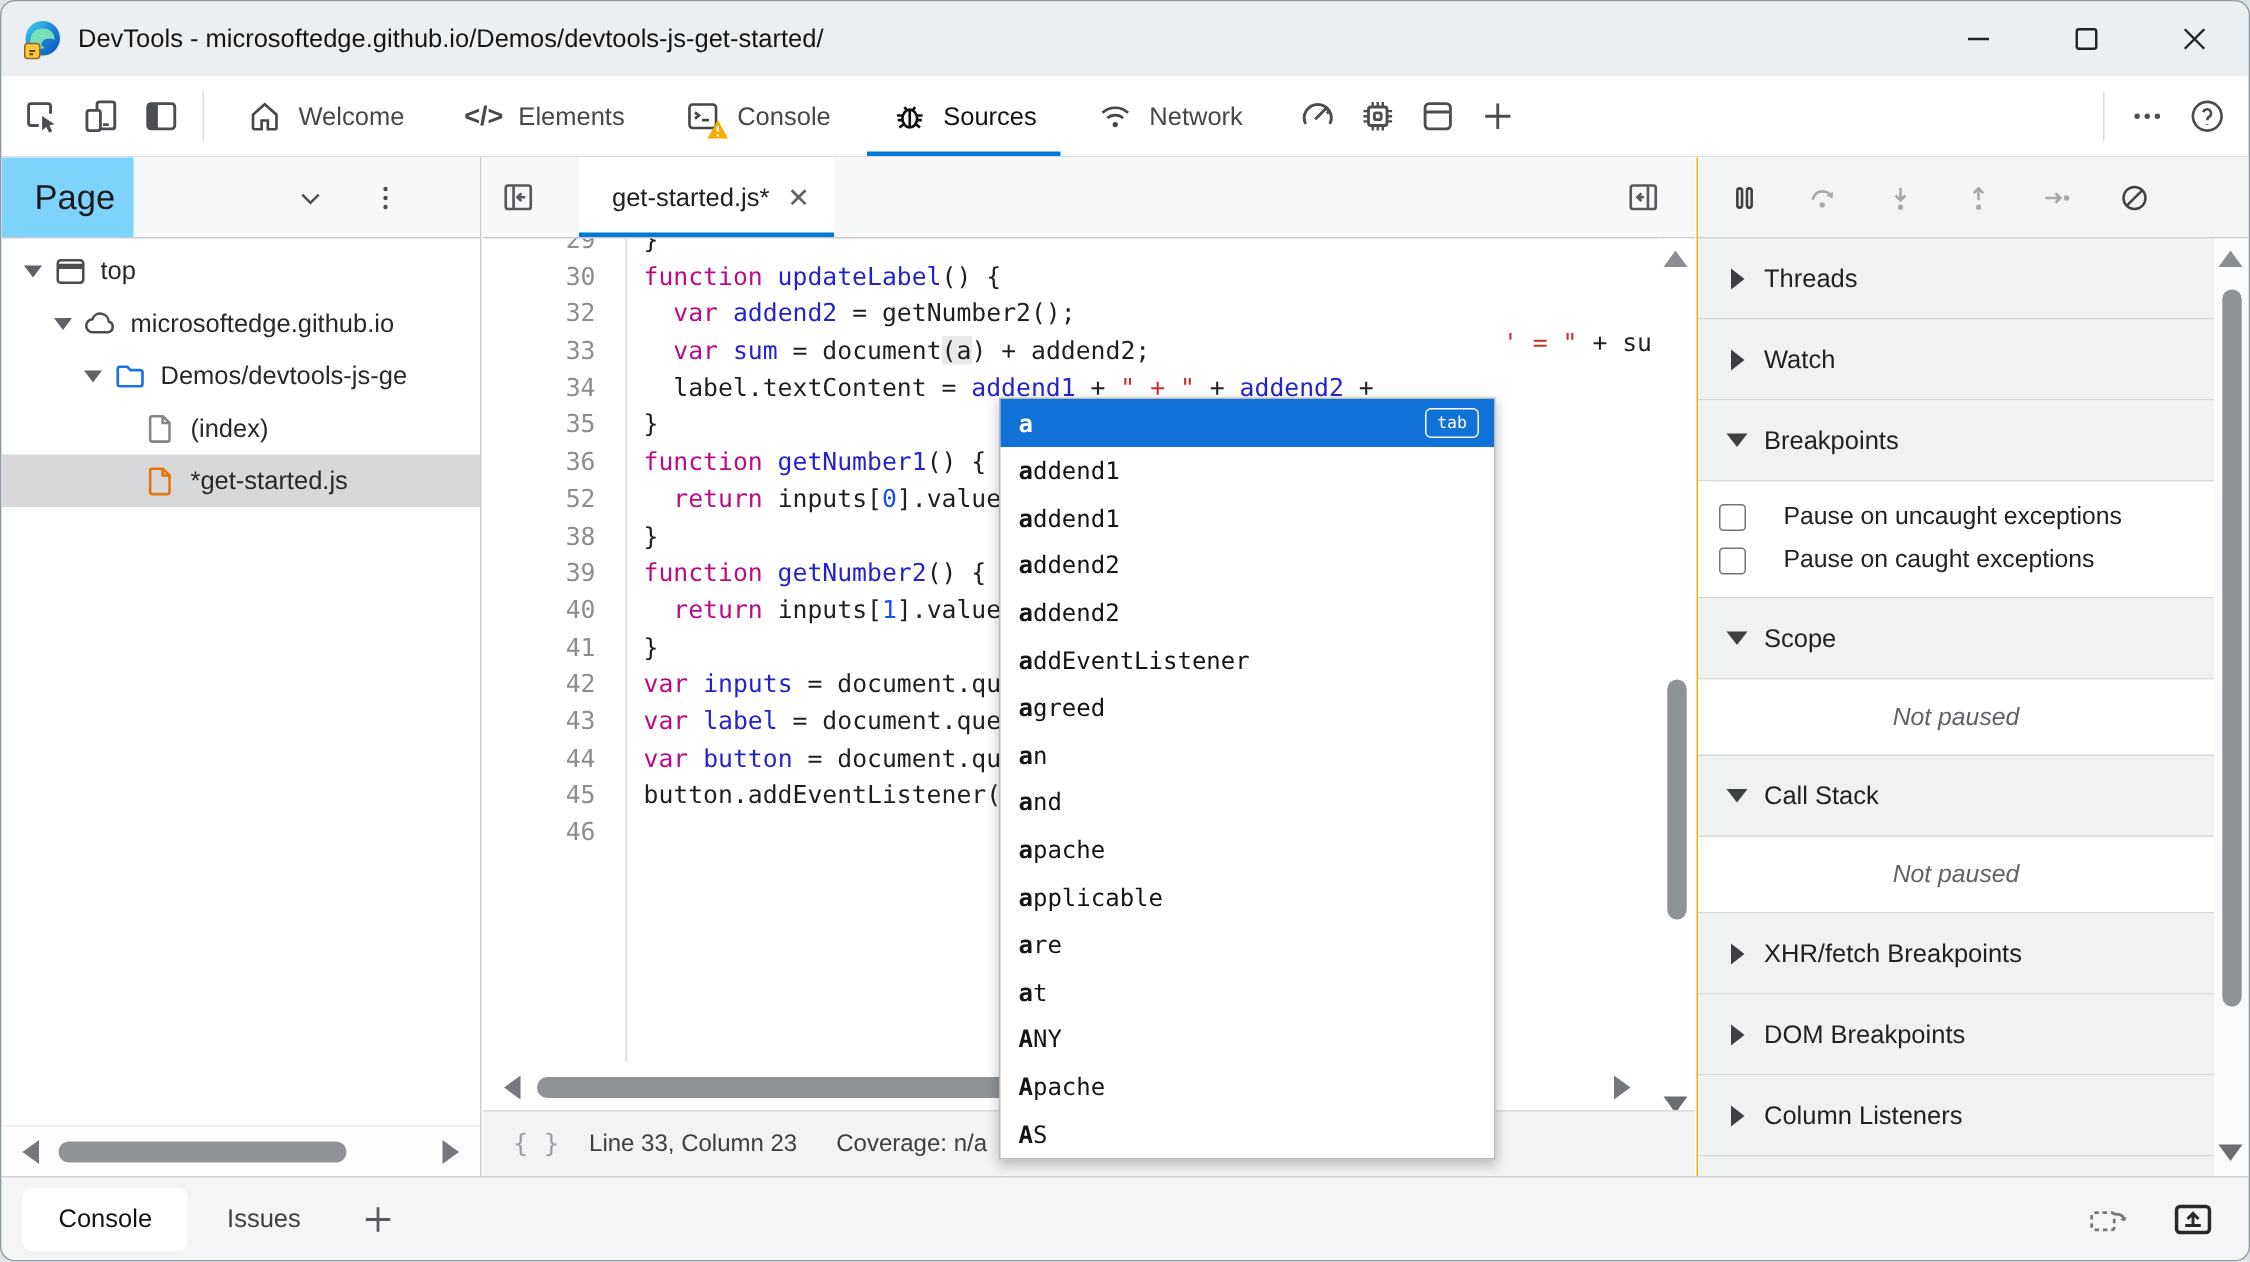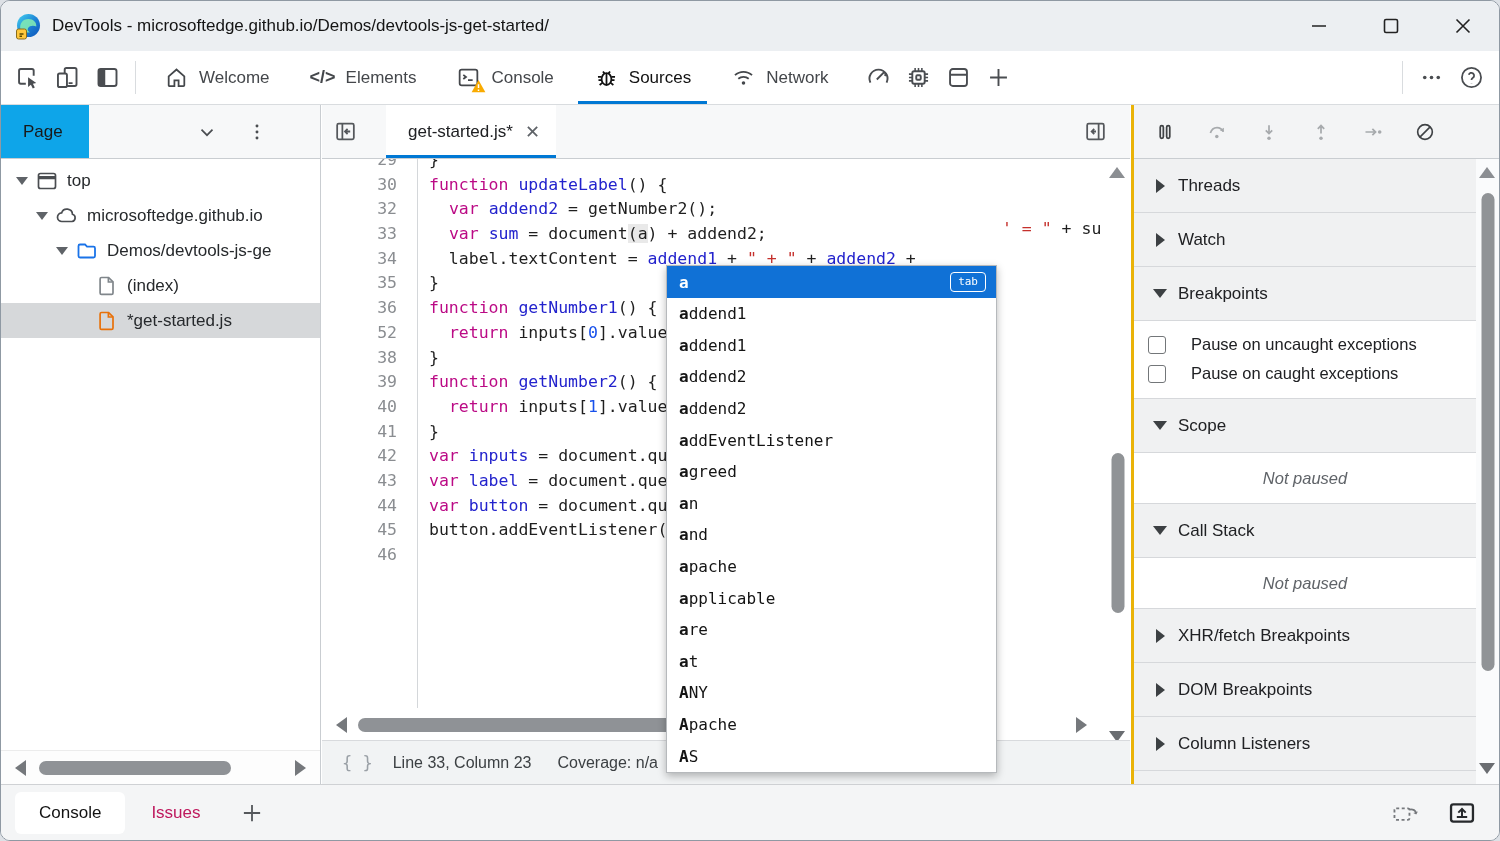--- a/index.html
+++ b/index.html
@@ -19,21 +19,21 @@
   .icon-btn{display:flex;align-items:center;justify-content:center;width:40px;background:none;border:none;cursor:pointer;color:#4a4d51;}
   .toolbar .lead{margin-left:6px;}
   .vsep{width:1px;background:#d9dcdf;margin:10px 8px;}
   .main-tab{display:flex;align-items:center;gap:10px;padding:0 20px;font-size:17px;color:#44474b;position:relative;cursor:pointer;background:none;border:none;}
   .main-tab.active{color:#111;}
   .main-tab.active::after{content:"";position:absolute;left:4px;right:4px;bottom:0;height:3px;background:var(--accent);}
   .push{margin-left:auto;}
   
   .sidebar-left{position:absolute;left:0;top:104px;width:320px;bottom:56px;background:#fff;border-right:1px solid #c9cdd1;}
   .pane-header{height:54px;border-bottom:1px solid #c9cdd1;background:#f7f8f9;display:flex;align-items:center;}
-  .page-tab{width:88px;height:100%;background:#0ea5e9;display:flex;align-items:center;padding-left:22px;font-size:17px;color:#18191a;cursor:pointer;}
+  .page-tab{width:88px;height:100%;background:#7dd3fc;display:flex;align-items:center;padding-left:22px;font-size:23px;color:#18191a;cursor:pointer;}
   .ph-btn{background:none;border:none;cursor:pointer;color:#4a4d51;display:flex;align-items:center;justify-content:center;width:36px;height:36px;}
   .ph-chevron{margin-left:100px;}
   .tree{padding-top:4px;}
   .tree-row{height:35px;display:flex;align-items:center;font-size:17px;color:#26292c;cursor:pointer;}
   .tree-row.sel{background:#d6d8da;}
   .caret-slot{width:22px;display:flex;justify-content:center;flex:0 0 22px;}
   .tri-down{width:0;height:0;border-left:6px solid transparent;border-right:6px solid transparent;border-top:8px solid #5f6368;}
   .tree-icon{width:24px;height:24px;margin:0 8px 0 2px;flex:0 0 24px;}
   .tree-label{white-space:nowrap;overflow:hidden;}
   .side-hscroll{position:absolute;left:0;right:0;bottom:0;height:34px;border-top:1px solid #ececec;background:#fdfdfd;}
@@ -67,39 +67,39 @@
   .tk-hl{color:#1f1f1f;background:#e9e9e9;}
   .line34-tail{position:absolute;left:680px;top:112px;height:25px;font-family:"DejaVu Sans Mono","Liberation Mono",monospace;
     font-size:16.5px;line-height:24.7px;white-space:pre;z-index:5;background:#fff;}
   .ed-vscroll{position:absolute;right:0;top:54px;width:25px;height:549px;background:#fff;}
   .ed-hscroll{position:absolute;left:0;right:25px;top:603px;height:34px;background:#fff;}
   .statusbar{position:absolute;left:0;right:0;bottom:0;height:44px;background:#f1f3f4;border-top:1px solid #d8dadd;
     display:flex;align-items:center;font-size:16px;color:#3c4043;}
   .pp-btn{background:none;border:none;font-family:"DejaVu Sans Mono",monospace;font-size:17px;color:#9aa0a6;margin:0 14px 0 14px;cursor:pointer;}
   .status-item{margin-right:26px;}
   
-  .sidebar-right{position:absolute;left:1130px;top:104px;right:0;bottom:56px;background:#fff;border-left:3px solid #eab308;}
+  .sidebar-right{position:absolute;left:1130px;top:104px;right:0;bottom:56px;background:#fff;border-left:1px solid #eab308;}
   .debug-toolbar{height:54px;background:#f3f4f5;border-bottom:1px solid #c9cdd1;display:flex;align-items:center;gap:18px;padding-left:14px;}
   .dbg-btn{width:34px;height:34px;background:none;border:none;display:flex;align-items:center;justify-content:center;cursor:pointer;}
   .sections{position:absolute;left:0;top:54px;right:23px;bottom:0;overflow:hidden;}
   .sec-h{height:54px;background:#f0f1f2;border-bottom:1px solid #d6d8db;display:flex;align-items:center;font-size:17px;color:#202124;cursor:pointer;}
   .sec-h .c-slot{width:20px;margin-left:16px;display:flex;justify-content:center;}
   .tri-right{width:0;height:0;border-top:7px solid transparent;border-bottom:7px solid transparent;border-left:9px solid #3c4043;}
   .tri-down-s{width:0;height:0;border-left:7px solid transparent;border-right:7px solid transparent;border-top:9px solid #3c4043;}
   .sec-h .sec-label{margin-left:8px;}
   .sec-c{background:#fff;border-bottom:1px solid #d6d8db;}
   .sec-c.cbs{padding:9px 0 10px 14px;}
   .cb-row{display:flex;align-items:center;gap:25px;height:29px;font-size:16.5px;color:#202124;}
   .cb{width:18px;height:18px;border:1.5px solid #737679;border-radius:3px;background:#fff;flex:0 0 18px;cursor:pointer;}
   .sec-c.np{height:51px;display:flex;align-items:center;justify-content:center;font-size:16.5px;color:#5f6368;font-style:italic;}
   .sec-partial{height:20px;background:#f0f1f2;}
   .rs-vscroll{position:absolute;right:0;top:54px;width:23px;bottom:0;background:#fafbfc;}
   
   .bottombar{position:absolute;left:0;right:0;bottom:0;height:56px;background:#f4f5f6;border-top:1px solid #cfd1d4;display:flex;align-items:center;}
-  .btab{height:42px;margin-left:14px;padding:0 24px;border:none;border-radius:6px;background:transparent;font-size:17px;color:#be185d;cursor:pointer;}
+  .btab{height:42px;margin-left:14px;padding:0 24px;border:none;border-radius:6px;background:transparent;font-size:17px;color:#404040;cursor:pointer;}
   .btab.active{background:#fff;color:#121212;}
   .bb-plus{margin-left:14px;}
   .bb-right{margin-left:auto;display:flex;align-items:center;gap:26px;margin-right:22px;}
   
   .autocomplete{position:absolute;left:665px;top:264px;width:331px;height:508px;background:#fff;border:1px solid #b6b9bc;
     box-shadow:0 3px 8px rgba(0,0,0,.28);z-index:50;font-family:"DejaVu Sans Mono","Liberation Mono",monospace;font-size:16px;}
   .ac-row{height:31.6px;display:flex;align-items:center;padding:0 10px 0 12px;color:#141414;cursor:pointer;}
   .ac-row b{font-weight:700;}
   .ac-row.sel{background:var(--c-sel);color:#fff;height:32px;}
   .ac-badge{margin-left:auto;border:1.5px solid #fff;border-radius:4px;padding:1px 7px 2px;font-size:11px;line-height:15px;color:#fff;}

